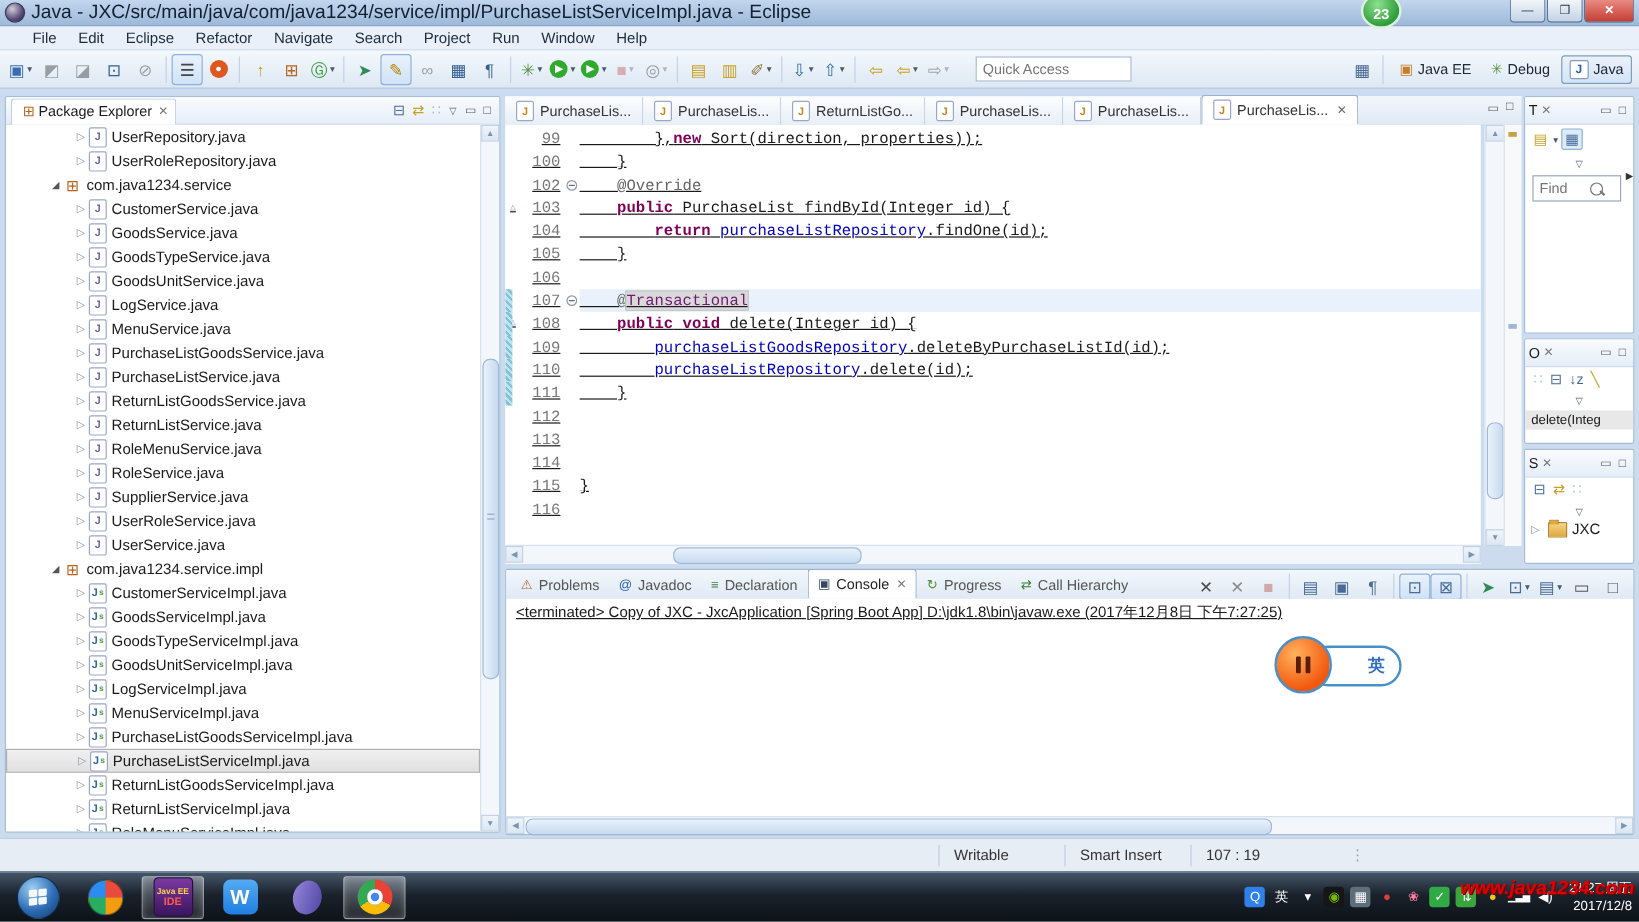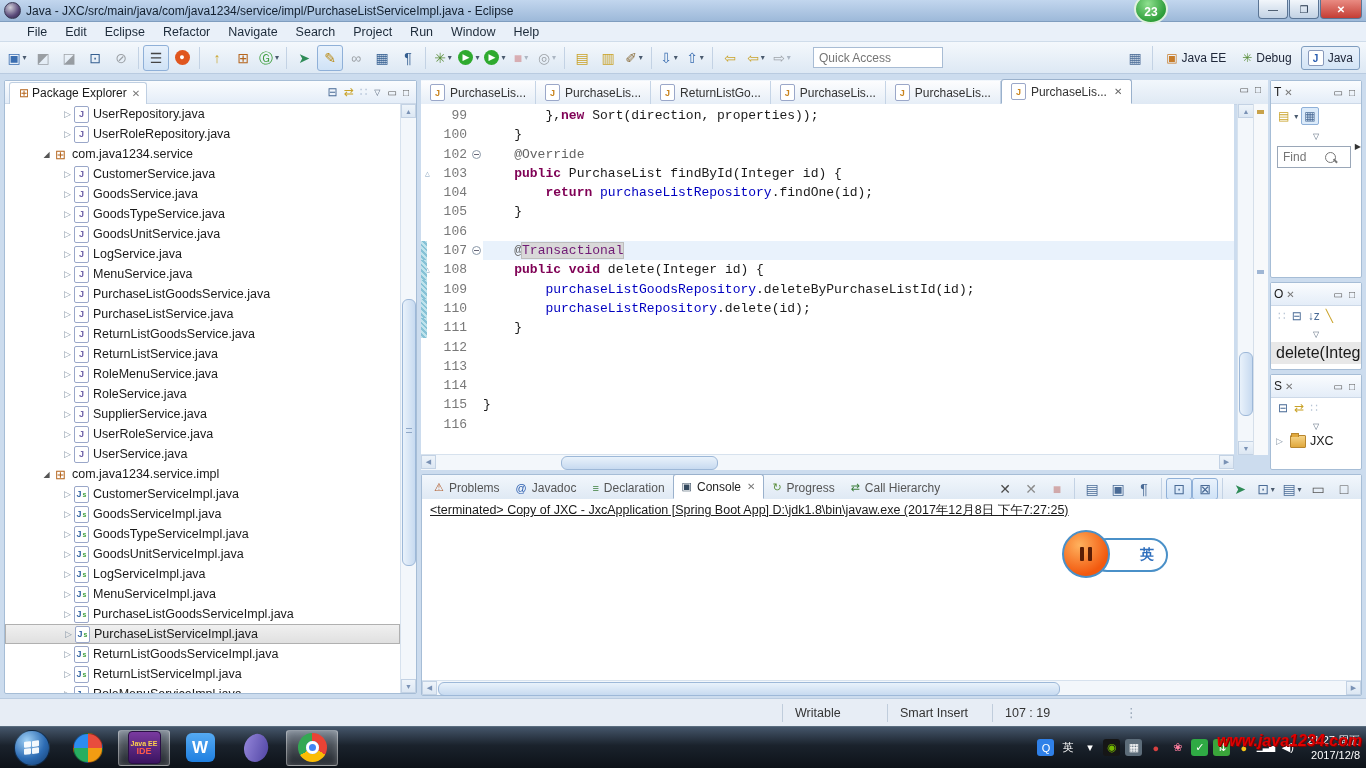--- a/index.html
+++ b/index.html
@@ -4,21 +4,21 @@
 <style>
   html,body{margin:0;padding:0;background:#222;}
   .screen{position:relative;width:1366px;height:768px;overflow:hidden;background:#ccdcee;
           font-family:"Liberation Sans",sans-serif;font-size:12px;color:#1a1a1a;}
   
   .titlebar{position:absolute;left:0;top:0;width:1366px;height:22px;
     background:linear-gradient(#c2d6ee,#9db9d9);border-bottom:1px solid #7f9dbf;
     display:flex;align-items:center;padding-left:4px;box-sizing:border-box;}
   .app-ico{width:15px;height:15px;border-radius:50%;margin-right:5px;
     background:radial-gradient(circle at 35% 30%,#cfced8,#5a4a7a 60%,#2d2244);border:1px solid #3a3a55;}
-  .titletext{font-size:12px;color:#13202f;white-space:nowrap;}
+  .titletext{font-size:16px;color:#13202f;white-space:nowrap;}
   .winbtns{position:absolute;right:4px;top:0;display:flex;}
   .wbtn{width:28px;height:18px;border:1px solid #5a7494;border-top:none;display:flex;align-items:center;
     justify-content:center;font-size:10px;color:#23344a;background:linear-gradient(#f2f6fb,#c2d2e4);
     border-radius:0 0 4px 4px;margin-left:1px;}
   .wbtn.close{background:linear-gradient(#e98b82,#c43d34);color:#fff;width:40px;font-weight:bold;}
   .rec-badge{position:absolute;left:1134px;top:-6px;width:34px;height:30px;border-radius:50%;
     background:radial-gradient(circle at 40% 30%,#8fe08f,#2e9e3a 70%);border:2px solid #dff0df;
     display:flex;align-items:flex-end;justify-content:center;color:#fff;font-weight:bold;font-size:12px;
     z-index:60;box-sizing:border-box;padding-bottom:3px;}
   
@@ -86,21 +86,21 @@
     border-bottom:1px solid #c5d4e6;display:flex;align-items:flex-end;}
   .etab{height:23px;display:flex;align-items:center;padding:0 9px;font-size:12px;color:#333;
     background:linear-gradient(#fdfdfe,#e6eef7);border-right:1px solid #c5d4e6;white-space:nowrap;}
   .etab.active{background:#fff;border:1px solid #9ab1cc;border-bottom:1px solid #fff;border-radius:3px 3px 0 0;}
   .etab .jico{width:13px;height:15px;background:#fff;border:1px solid #9aa7c9;border-radius:2px;margin-right:5px;
     font:bold 9px "Liberation Sans",sans-serif;color:#c9841e;display:flex;align-items:center;justify-content:center;}
   .etab .x{margin-left:7px;color:#666;font-size:10px;}
   .e-mm{position:absolute;right:4px;top:4px;display:flex;}
   #codeArea{position:absolute;left:0;top:24px;right:34px;bottom:15px;background:#fff;overflow:hidden;
     font-family:"Liberation Mono",monospace;font-size:13px;padding-top:2px;}
-  .crow{height:19.3px;line-height:19.3px;display:flex;position:relative;}
+  .crow{height:19.3px;line-height:19.3px;display:flex;position:relative;text-decoration:underline;}
   .crow.cur .ctext{background:#e9f2fc;}
   .cdiff{position:absolute;left:0;top:0;width:6px;height:100%;
     background:repeating-linear-gradient(45deg,#bfe3ec 0 2px,#86c2d6 2px 4px);}
   .covr{width:13px;text-align:center;color:#7f9db8;font-size:8px;flex:none;}
   .cnum{width:33px;text-align:right;color:#787878;flex:none;padding-right:3px;}
   .cfold{width:13px;flex:none;position:relative;}
   .cfold .circ{position:absolute;left:2px;top:5px;width:9px;height:9px;border:1px solid #8a98a8;border-radius:50%;
     box-sizing:border-box;}
   .cfold .circ:after{content:"";position:absolute;left:1px;top:3px;width:5px;height:1px;background:#667;}
   .ctext{white-space:pre;flex:1;}
@@ -139,21 +139,21 @@
     background:radial-gradient(circle at 35% 30%,#ffb25e,#f2590f 70%);border:2px solid #4a90c8;box-sizing:border-box;
     display:flex;align-items:center;justify-content:center;gap:4px;}
   .sg-bar{width:4px;height:14px;background:#5a1d05;border-radius:1px;}
   
   .rail-toolrow{display:flex;align-items:center;padding:3px 4px;}
   .findbox{display:flex;align-items:center;border:1px solid #9aa7b8;width:66px;height:20px;margin:4px 0 0 6px;
     padding:0 3px;}
   .findbox input{border:none;outline:none;width:40px;font-size:12px;font-family:"Liberation Sans",sans-serif;}
   .mag{width:9px;height:9px;border:1.5px solid #777;border-radius:50%;position:relative;flex:none;}
   .mag:after{content:"";position:absolute;left:7px;top:7px;width:5px;height:1.5px;background:#777;transform:rotate(45deg);}
-  .rail-sel{background:#e8e8e8;font-size:16px;padding:2px 5px;margin-top:2px;white-space:nowrap;overflow:hidden;}
+  .rail-sel{background:#e8e8e8;font-size:11px;padding:2px 5px;margin-top:2px;white-space:nowrap;overflow:hidden;}
   .rail-item{display:flex;align-items:center;font-size:12.5px;padding:2px 2px;}
   .mini-folder{width:14px;height:11px;background:linear-gradient(#f6d488,#e0a83c);border:1px solid #b8862e;
     border-radius:1px;margin:0 4px;position:relative;}
   .mini-folder:before{content:"";position:absolute;left:0;top:-3px;width:6px;height:3px;background:#e0a83c;
     border:1px solid #b8862e;border-bottom:none;border-radius:1px 1px 0 0;}
   
   .statusbar{position:absolute;left:0;top:698px;width:1366px;height:28px;background:#e7edf5;
     border-top:1px solid #b9cbe0;display:flex;align-items:center;box-sizing:border-box;font-size:12.5px;color:#333;}
   .st-sep{width:1px;height:18px;background:#c0cddc;margin:0 12px;}
   .st-item{min-width:80px;}

